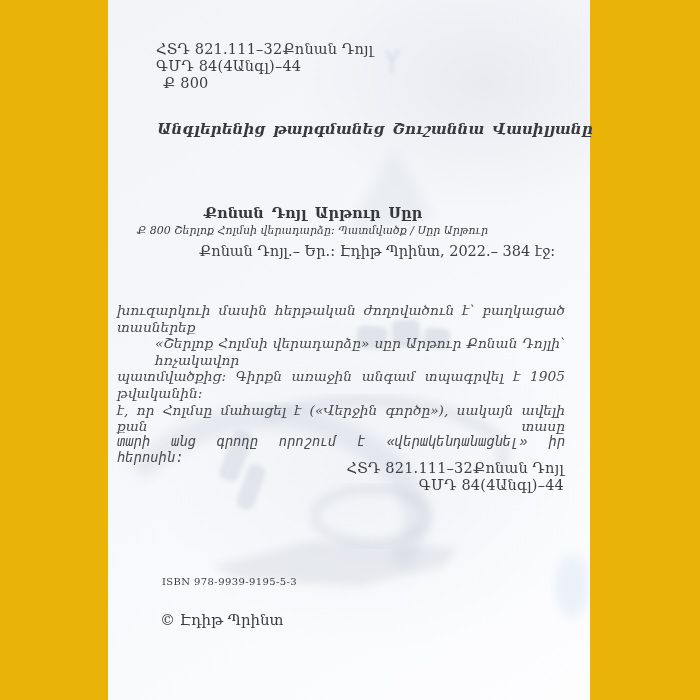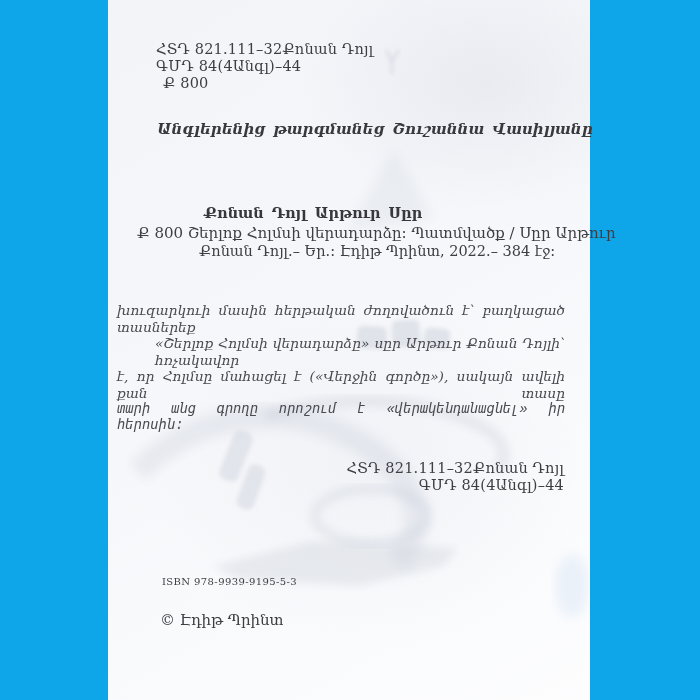--- a/index.html
+++ b/index.html
@@ -1,20 +1,20 @@
 <!DOCTYPE html>
 <html><head>
 <meta charset="utf-8">
 <style>
   html, body { margin: 0; padding: 0; background: #ffffff; }
   #stage {
     position: relative;
     width: 700px;
     height: 700px;
-    background: #0ea5e9;
+    background: #eab308;
     overflow: hidden;
     font-family: "DejaVu Serif", serif;
     color: #3e3e42;
   }
   
   .scan {
     position: absolute;
     left: 108px; top: 0; width: 482px; height: 700px;
     background:
       radial-gradient(ellipse 260px 180px at 78% 12%, rgba(203,209,220,0.30), rgba(203,209,220,0) 70%),
@@ -35,21 +35,21 @@
     text-align: center;
     font-weight: 700; font-style: italic;
     font-size: 15px; color: #39393d;
     word-spacing: 3px;
   }
   .card-heading {
     left: 204px; top: 204px;
     font-weight: 700; font-size: 14.5px; color: #38383c;
     word-spacing: 3px;
   }
-  .card-line1 { left: 137px; top: 224px; font-size: 15px; }
+  .card-line1 { left: 137px; top: 224px; font-size: 11px; font-style: italic; }
   .card-line2 { left: 199px; top: 243px; font-size: 14.5px; }
   .annotation {
     position: absolute;
     left: 117px; top: 302px; width: 448px;
     font-style: italic;
     font-size: 13.8px; line-height: 16.6px;
     color: #4a4a4f;
   }
   .ann-line { text-align: justify; text-align-last: justify; white-space: normal; }
   .ann-line.first { padding-left: 38px; }
@@ -116,20 +116,21 @@
 
   <div class="txt translator">Անգլերենից թարգմանեց Շուշաննա Վասիլյանը</div>
 
   <div class="txt card-heading">Քոնան Դոյլ Արթուր Սըր</div>
   <div class="txt card-line1">Ք 800 Շերլոք Հոլմսի վերադարձը: Պատմվածք / Սըր Արթուր</div>
   <div class="txt card-line2">Քոնան Դոյլ.– Եր.: Էդիթ Պրինտ, 2022.– 384 էջ:</div>
 
   <div class="annotation">
     <div class="ann-line">խուզարկուի մասին հերթական ժողովածուն է՝ բաղկացած տասներեք</div>
     <div class="ann-line first">«Շերլոք Հոլմսի վերադարձը» սըր Արթուր Քոնան Դոյլի՝ հռչակավոր</div>
+    <div class="ann-line">պատմվածքից: Գիրքն առաջին անգամ տպագրվել է 1905 թվականին:</div>
     <div class="ann-line">է, որ Հոլմսը մահացել է («Վերջին գործը»), սակայն ավելի քան տասը</div>
     <div class="ann-line last">տարի անց գրողը որոշում է «վերակենդանացնել» իր հերոսին:</div>
   </div>
 
   <div class="txt bottom-block">
     <div>ՀՏԴ 821.111–32Քոնան Դոյլ</div>
     <div>ԳՄԴ 84(4Անգլ)–44</div>
   </div>
 
   <div class="txt isbn">ISBN 978-9939-9195-5-3</div>

